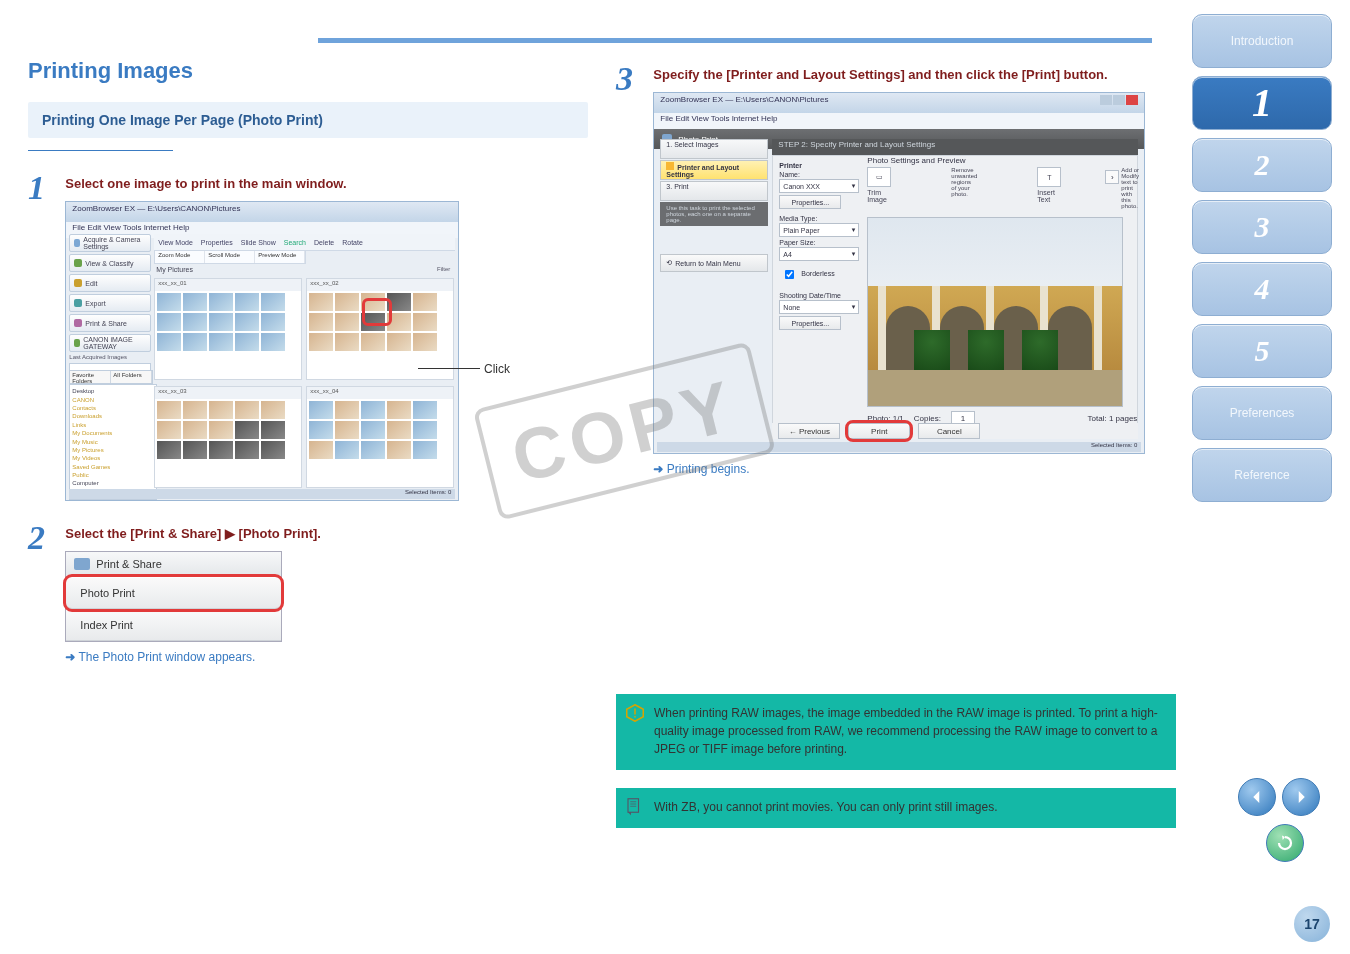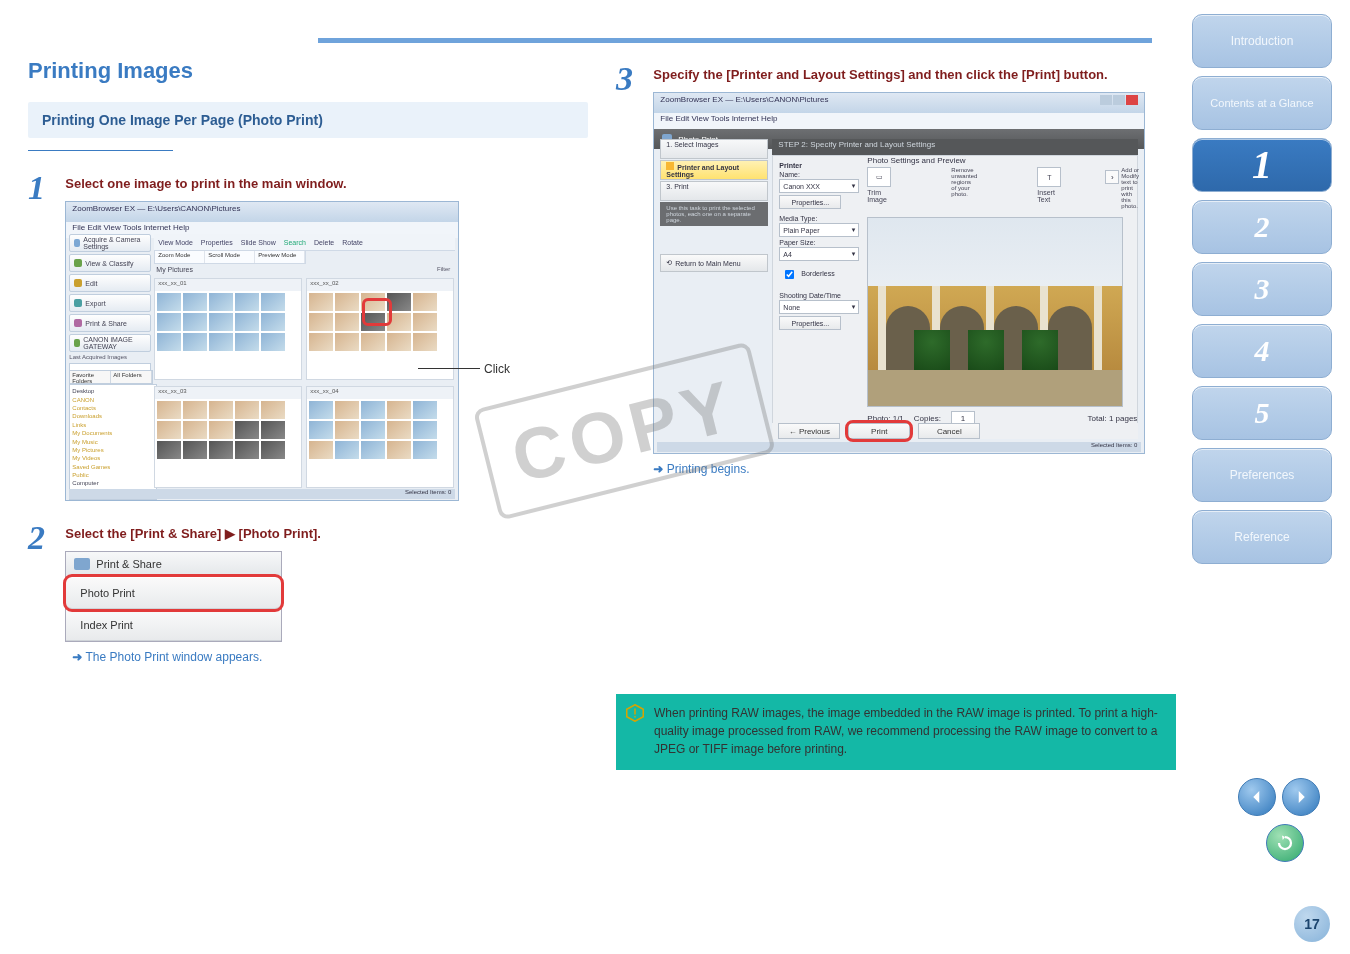--- a/index.html
+++ b/index.html
@@ -308,21 +308,21 @@
               <span class="pico"></span>
               <span>Print &amp; Share</span>
             </div>
           <div class="row sel">
               <span>Photo Print</span>
             </div>
           <div class="row">
               <span>Index Print</span>
             </div>
         </div>
-        <div class="arrow-line" style="margin-left:7px;margin-top:8px">
+        <div class="arrow-line" style="margin-left:0;margin-top:8px">
           <span class="arw">➜</span>
           <span>The Photo Print window appears.</span>
         </div>
       </div>
     </div>
   </div>
 
   <div class="callout-line"></div>
   <div class="callout-text">Click</div>
 
@@ -452,31 +452,40 @@
       <div class="nicon warn">
         <svg viewBox="0 0 24 24">
             <polygon points="12,1 23,7 23,17 12,23 1,17 1,7" fill="none" stroke="#d6a400" stroke-width="2"></polygon>
             <rect x="11" y="6" width="2" height="8" fill="#d6a400"></rect>
             <rect x="11" y="16" width="2" height="2" fill="#d6a400"></rect>
           </svg>
       </div>
       <div class="ntext">When printing RAW images, the image embedded in the RAW image is printed. To print a high-quality image processed from RAW, we recommend processing the RAW image to convert to a JPEG or TIFF image before printing.</div>
     </div>
 
+    <div class="note">
+      <div class="nicon info">
+        <svg viewBox="0 0 20 24">
+            <rect x="2" y="1" width="14" height="18" fill="none" stroke="#556" stroke-width="1.5"></rect>
+            <line x1="5" y1="5" x2="13" y2="5" stroke="#556"></line>
+            <line x1="5" y1="8" x2="13" y2="8" stroke="#556"></line>
+            <line x1="5" y1="11" x2="13" y2="11" stroke="#556"></line>
+            <path d="M2 19 L6 23 L6 19 Z" fill="#556"></path>
+          </svg>
+      </div>
+      <div class="ntext">With ZB, you cannot print movies. You can only print still images.</div>
+    </div>
   </div>
 
   <div class="wm">
     <div class="box">COPY</div>
   </div>
 
   <div class="nav">
     <div class="tab small">Introduction</div>
-    <div class="tab small">
-        <span class="two">Contents at a Glance</span>
-      </div>
     <div class="tab cur">
         <span>1</span>
       </div>
     <div class="tab">
         <span>2</span>
       </div>
     <div class="tab">
         <span>3</span>
       </div>
     <div class="tab">

